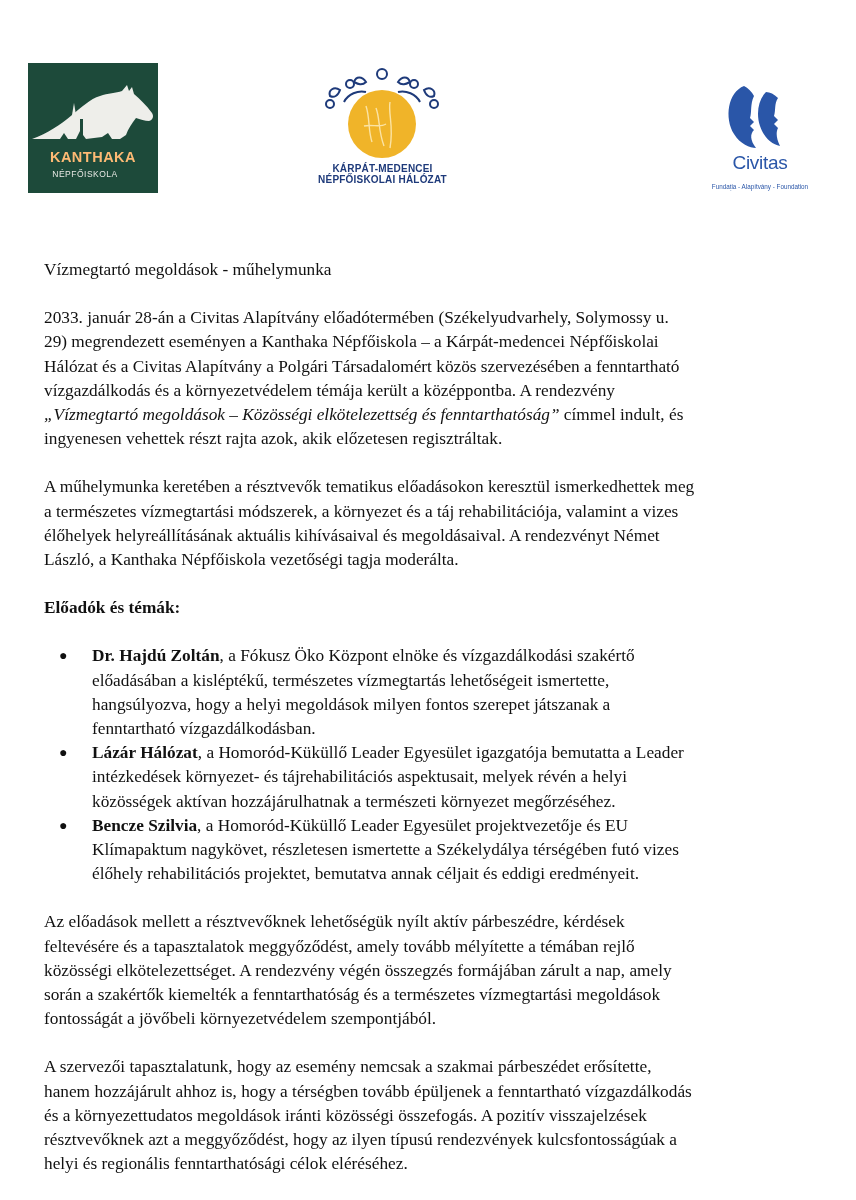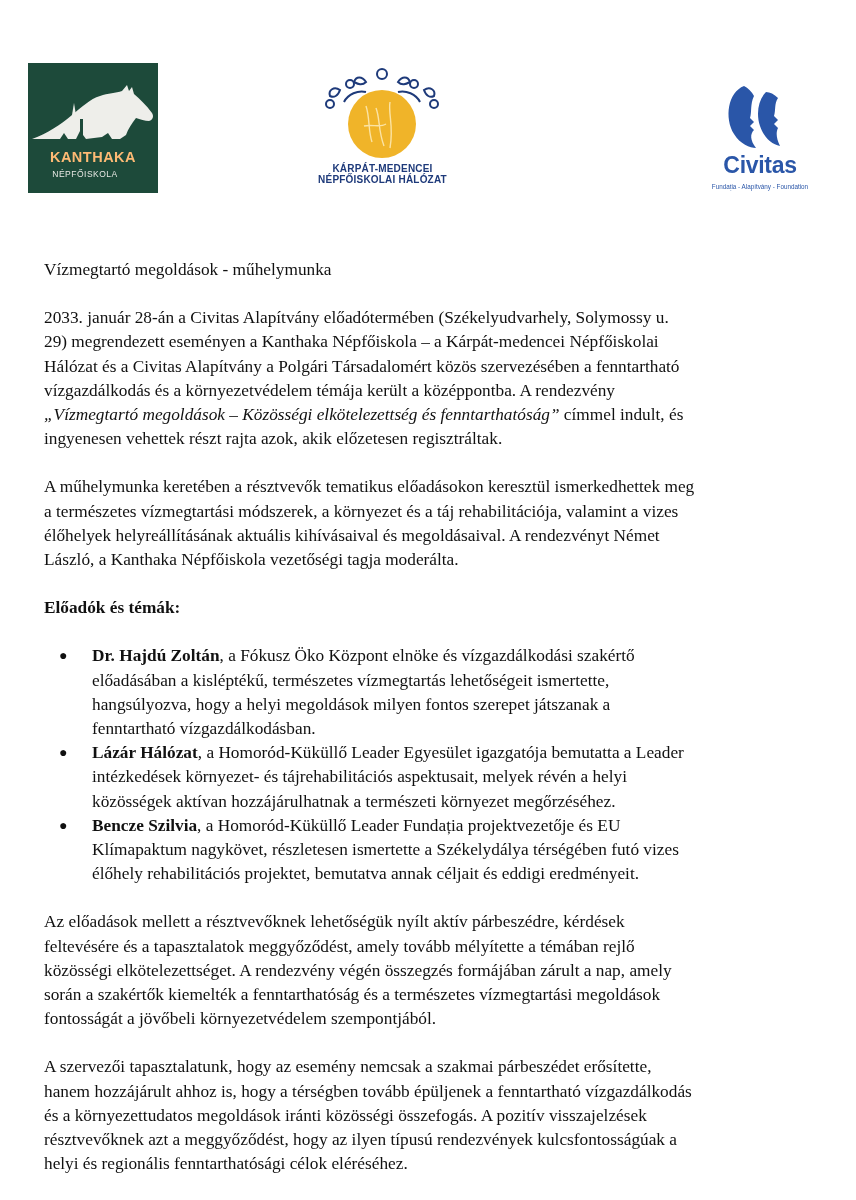--- a/index.html
+++ b/index.html
@@ -16,21 +16,21 @@
   #logo-karpat { left: 310px; top: 62px; width: 145px; height: 130px; }
   #logo-karpat .t1, #logo-karpat .t2 { position: absolute; left: 0; width: 145px; text-align: center;
       color: #1e3a7a; font-family: "Liberation Sans", "DejaVu Sans", sans-serif; font-size: 10px; font-weight: bold; letter-spacing: 0.2px; }
   #logo-karpat .t1 { top: 101px; }
   #logo-karpat .t2 { top: 112px; }
   #logo-karpat svg { position: absolute; left: 0; top: 0; }
 
   #logo-civitas { left: 700px; top: 82px; width: 120px; height: 115px; }
   #logo-civitas svg { position: absolute; left: 0; top: 0; }
   #logo-civitas .t1 { position: absolute; left: 0; width: 120px; top: 70px; text-align: center;
-      color: #2a56a8; font-family: "Liberation Sans", "DejaVu Sans", sans-serif; font-weight: bold; font-size: 23px; letter-spacing: -0.3px; }
+      color: #2a56a8; font-family: "Liberation Sans", "DejaVu Sans", sans-serif; font-weight: normal; font-size: 19px; letter-spacing: -0.3px; }
   #logo-civitas .t2 { position: absolute; left: 0; width: 120px; top: 101px; text-align: center;
       color: #2a56a8; font-family: "Liberation Sans", "DejaVu Sans", sans-serif; font-size: 6.3px; }
 
   .content { position: absolute; left: 28px; top: 242px; width: 800px; font-size: 17.3px; line-height: 24.2px; }
   .content p { margin: 16px; }
   .title { margin-bottom: 24px !important; }
   .para { margin-bottom: 24px !important; }
   .line { display: block; white-space: nowrap; }
   .bold { font-weight: bold; }
   .ital { font-style: italic; }
@@ -118,21 +118,21 @@
       <span class="line">fenntartható vízgazdálkodásban.</span>
     </li>
     <li>
       <span class="bullet">●</span>
       <span class="line"><span class="bold">Lázár Hálózat</span><span>, a Homoród-Küküllő Leader Egyesület igazgatója bemutatta a Leader</span></span>
       <span class="line">intézkedések környezet- és tájrehabilitációs aspektusait, melyek révén a helyi</span>
       <span class="line">közösségek aktívan hozzájárulhatnak a természeti környezet megőrzéséhez.</span>
     </li>
     <li>
       <span class="bullet">●</span>
-      <span class="line"><span class="bold">Bencze Szilvia</span><span>, a Homoród-Küküllő Leader Fundația projektvezetője és EU</span></span>
+      <span class="line"><span class="bold">Bencze Szilvia</span><span>, a Homoród-Küküllő Leader Egyesület projektvezetője és EU</span></span>
       <span class="line">Klímapaktum nagykövet, részletesen ismertette a Székelydálya térségében futó vizes</span>
       <span class="line">élőhely rehabilitációs projektet, bemutatva annak céljait és eddigi eredményeit.</span>
     </li>
   </ul>
 
   <p class="para">
     <span class="line">Az előadások mellett a résztvevőknek lehetőségük nyílt aktív párbeszédre, kérdések</span>
     <span class="line">feltevésére és a tapasztalatok meggyőződést, amely tovább mélyítette a témában rejlő</span>
     <span class="line">közösségi elkötelezettséget. A rendezvény végén összegzés formájában zárult a nap, amely</span>
     <span class="line">során a szakértők kiemelték a fenntarthatóság és a természetes vízmegtartási megoldások</span>

